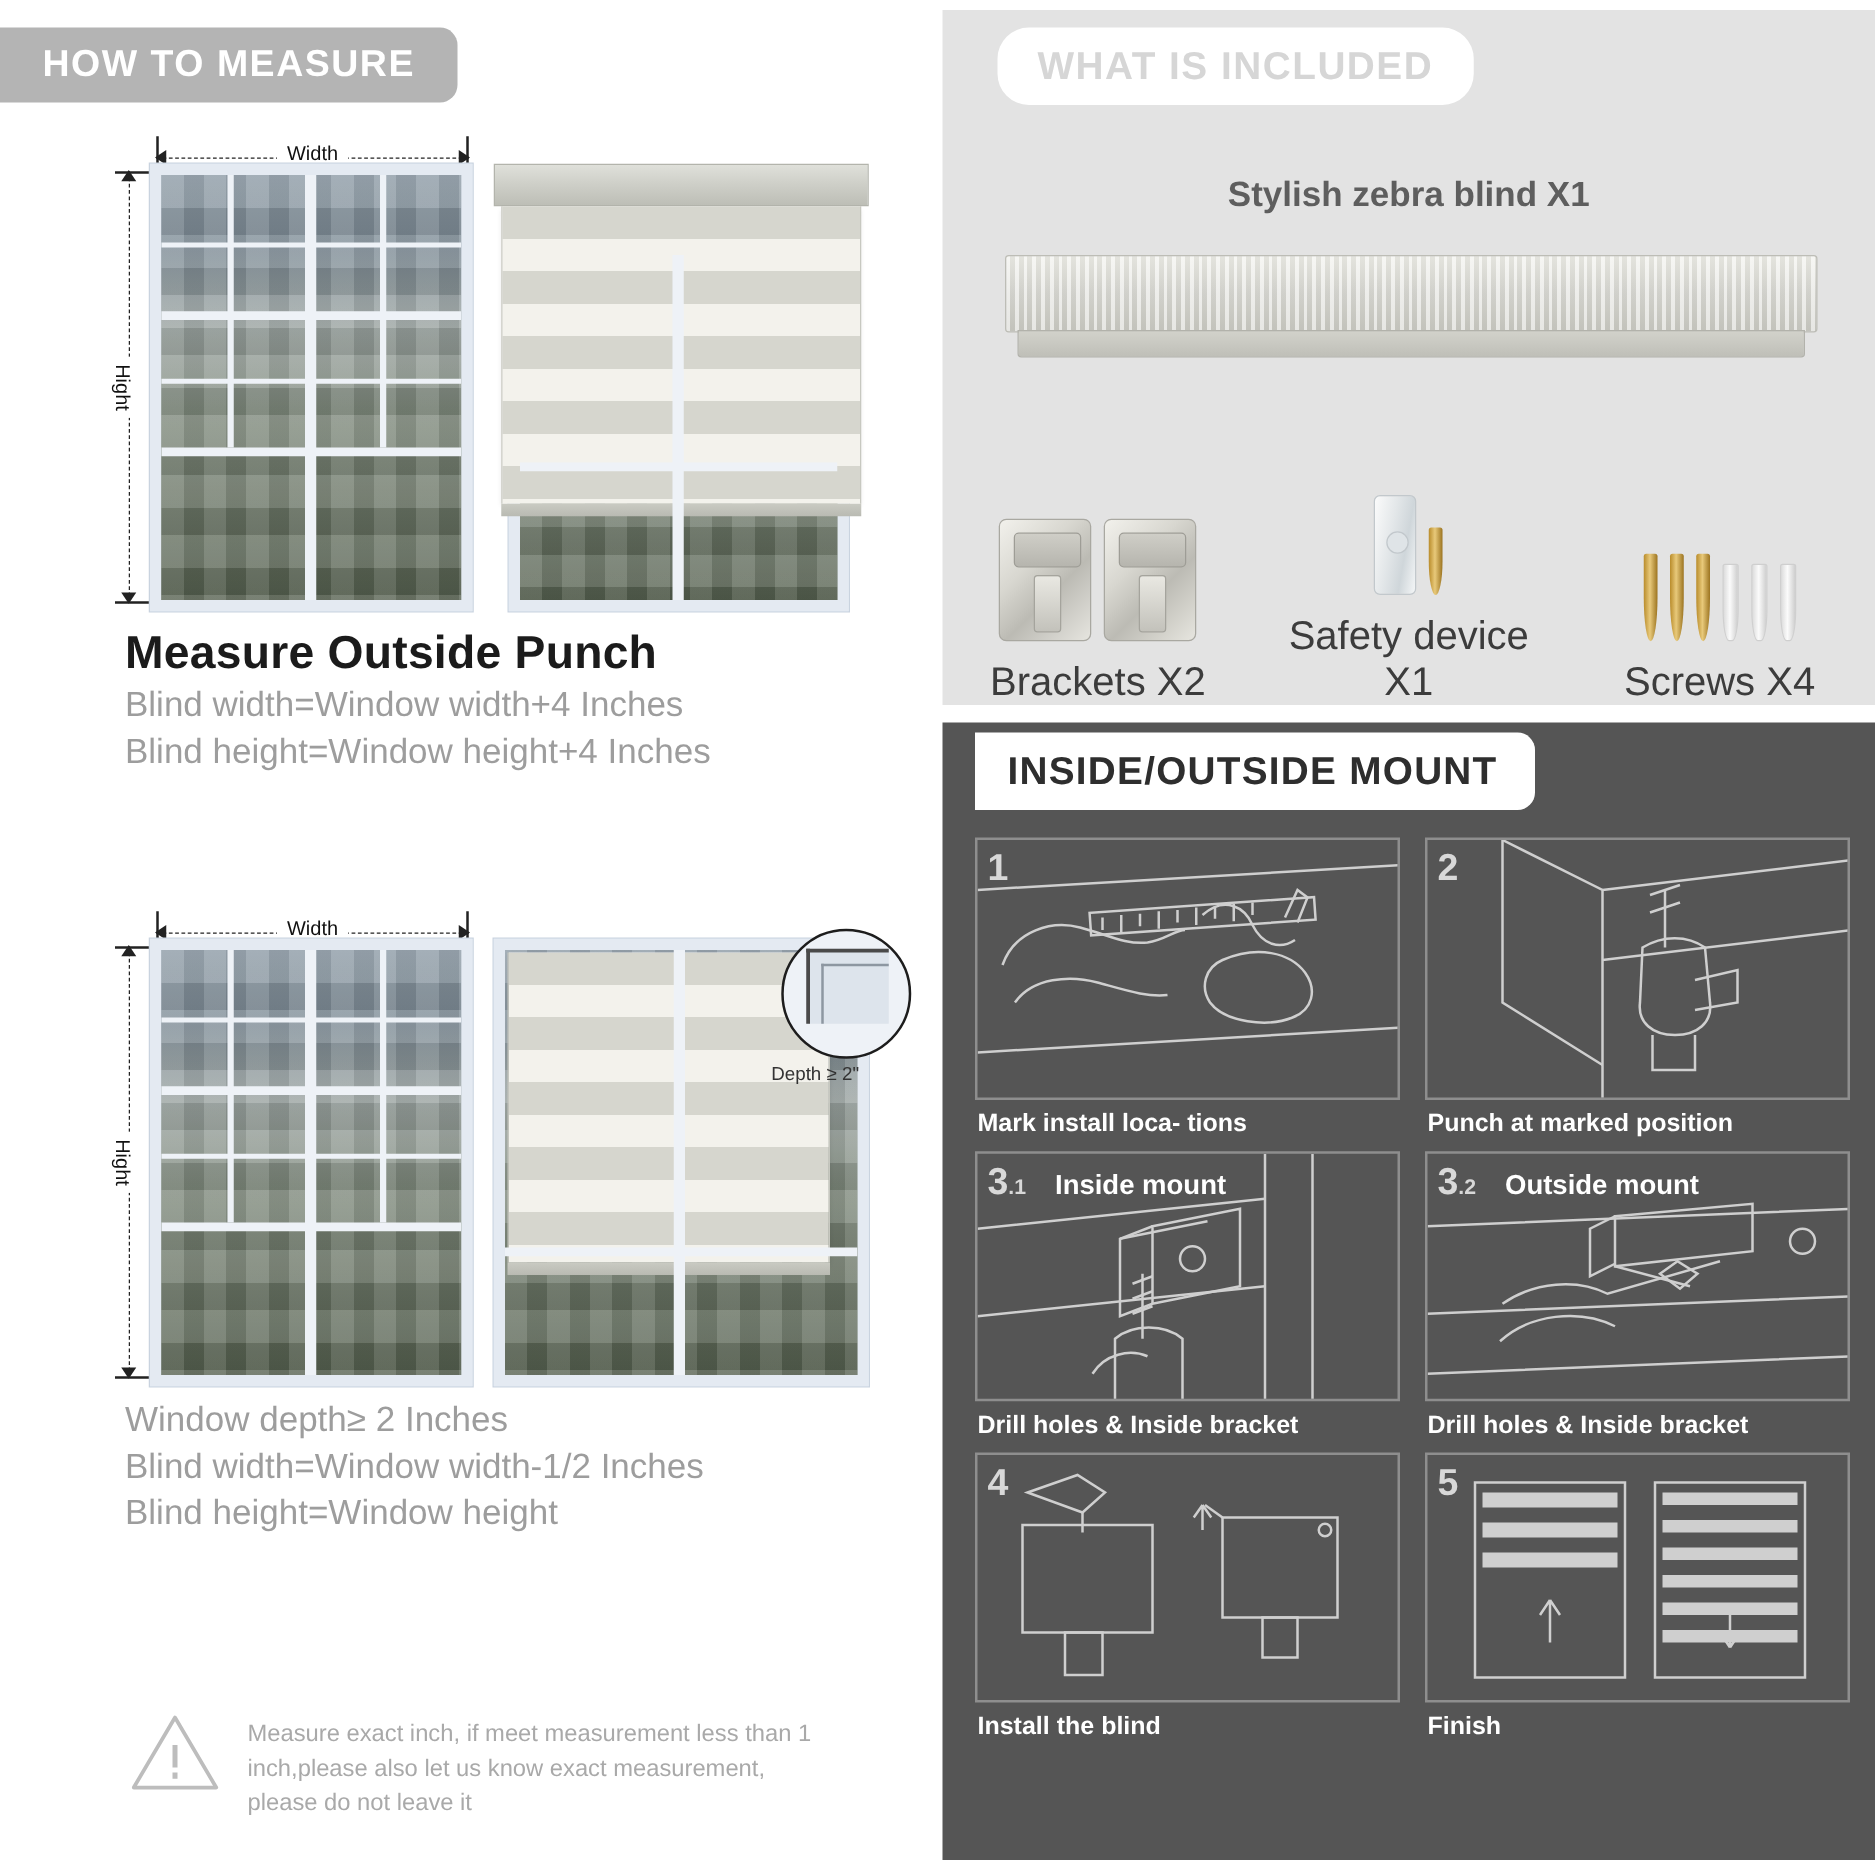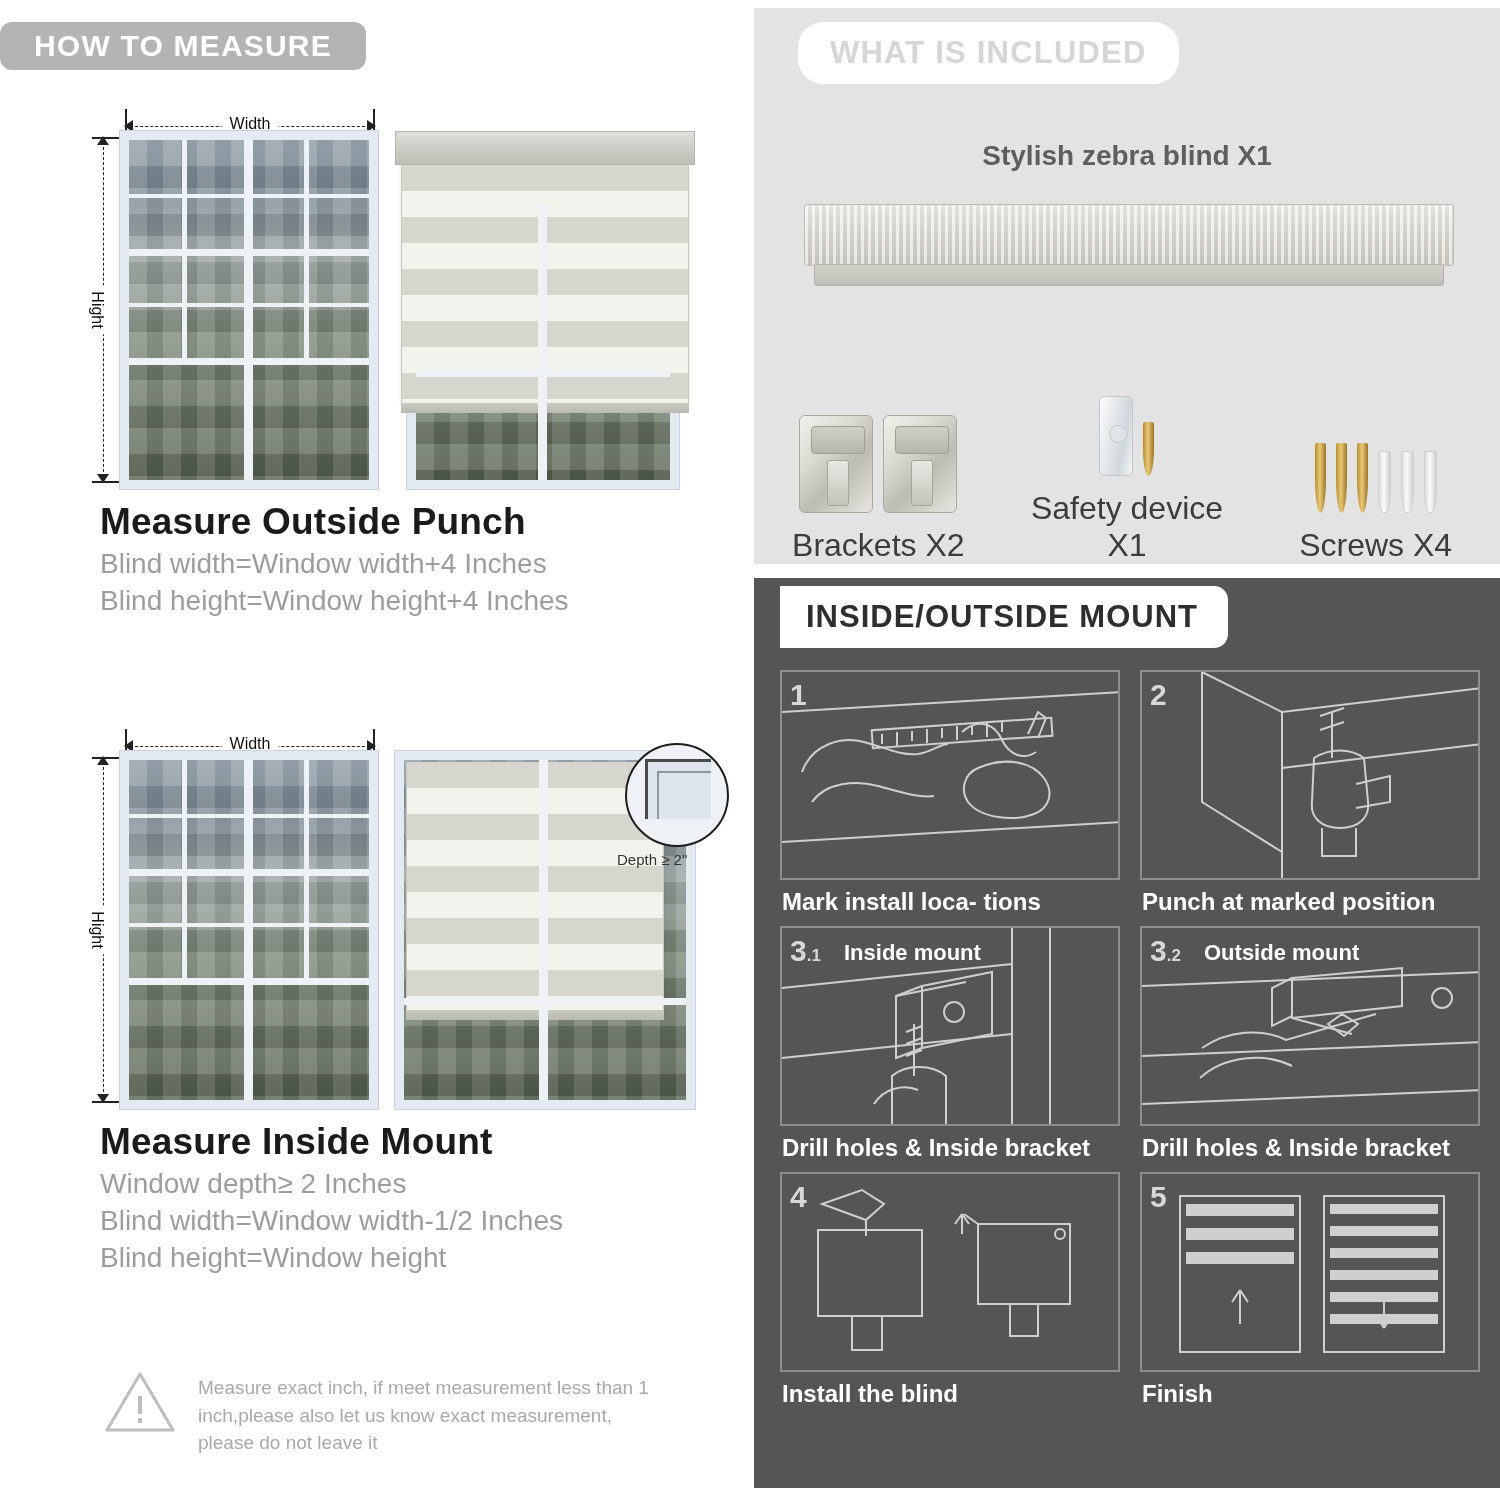--- a/index.html
+++ b/index.html
@@ -17,22 +17,22 @@
   .left-col { width: 742px; height: 1500px; position: relative; background: #ffffff; }
 
   .section-tab {
     position: absolute;
     display: flex; align-items: center;
     padding: 0 34px;
     border-radius: 0 14px 14px 0;
     font-size: 30px; font-weight: bold; letter-spacing: 1.2px;
   }
   .tab-measure {
-    left: 0; top: 22px; height: 48px;
-    background: #b4b4b4; color: #ffffff; border-radius: 12px;
+    left: 0; top: 22px; height: 60px;
+    background: #b4b4b4; color: #ffffff;
   }
 
   
   .measure-block { position: absolute; left: 0; width: 742px; }
   .mb-1 { top: 105px; }
   .mb-2 { top: 725px; }
 
   .diagram-row { position: relative; width: 700px; height: 390px; margin-left: 20px; }
 
   
@@ -253,21 +253,21 @@
   }
   .step-art.small { height: 200px; }
   .step-num {
     position: absolute; left: 8px; top: 6px;
     font-size: 30px; font-weight: bold; color: #d8d8d8;
   }
   .step-num .sub { font-size: 17px; }
   .step-inline-label {
     position: absolute; left: 62px; top: 12px; font-size: 22px; color: #ffffff; font-weight: bold;
   }
-  .step-cap { font-size: 24px; color: #ffffff; margin: 8px 0 0 2px; font-weight: bold; }
+  .step-cap { font-size: 20px; color: #ffffff; margin: 8px 0 0 2px; font-weight: bold; }
   .step-art svg { position: absolute; inset: 0; }
 </style>
 </head>
 <body>
 
 <div class="page">
 
   <div class="left-col">
 
     <div class="section-tab tab-measure">
@@ -368,21 +368,20 @@
           <div class="zebra" style="left:11px; top:11px; width:258px; height:248px;"></div>
           <div class="zebra-hem" style="left:11px; top:259px; width:258px;"></div>
           <div class="depth-circle" style="left:230px; top:-8px;">
             <div class="corner"></div>
             <div class="corner2"></div>
           </div>
           <div class="depth-label" style="left:222px; top:100px;">Depth ≥ 2"</div>
         </div>
       </div>
 
-      <div class="mb-title">Measure Inside Mount</div>
       <div class="mb-line">Window depth≥ 2 Inches</div>
       <div class="mb-line">Blind width=Window width-1/2 Inches</div>
       <div class="mb-line">Blind height=Window height</div>
     </div>
 
     <div class="note">
       <div class="warn-tri">
         <svg width="72" height="64" viewBox="0 0 72 64">
           <path d="M36 4 L69 60 L3 60 Z" fill="none" stroke="#bdbdbd" stroke-width="3" stroke-linejoin="round"></path>
           <rect x="34" y="26" width="4" height="18" fill="#bdbdbd"></rect>

